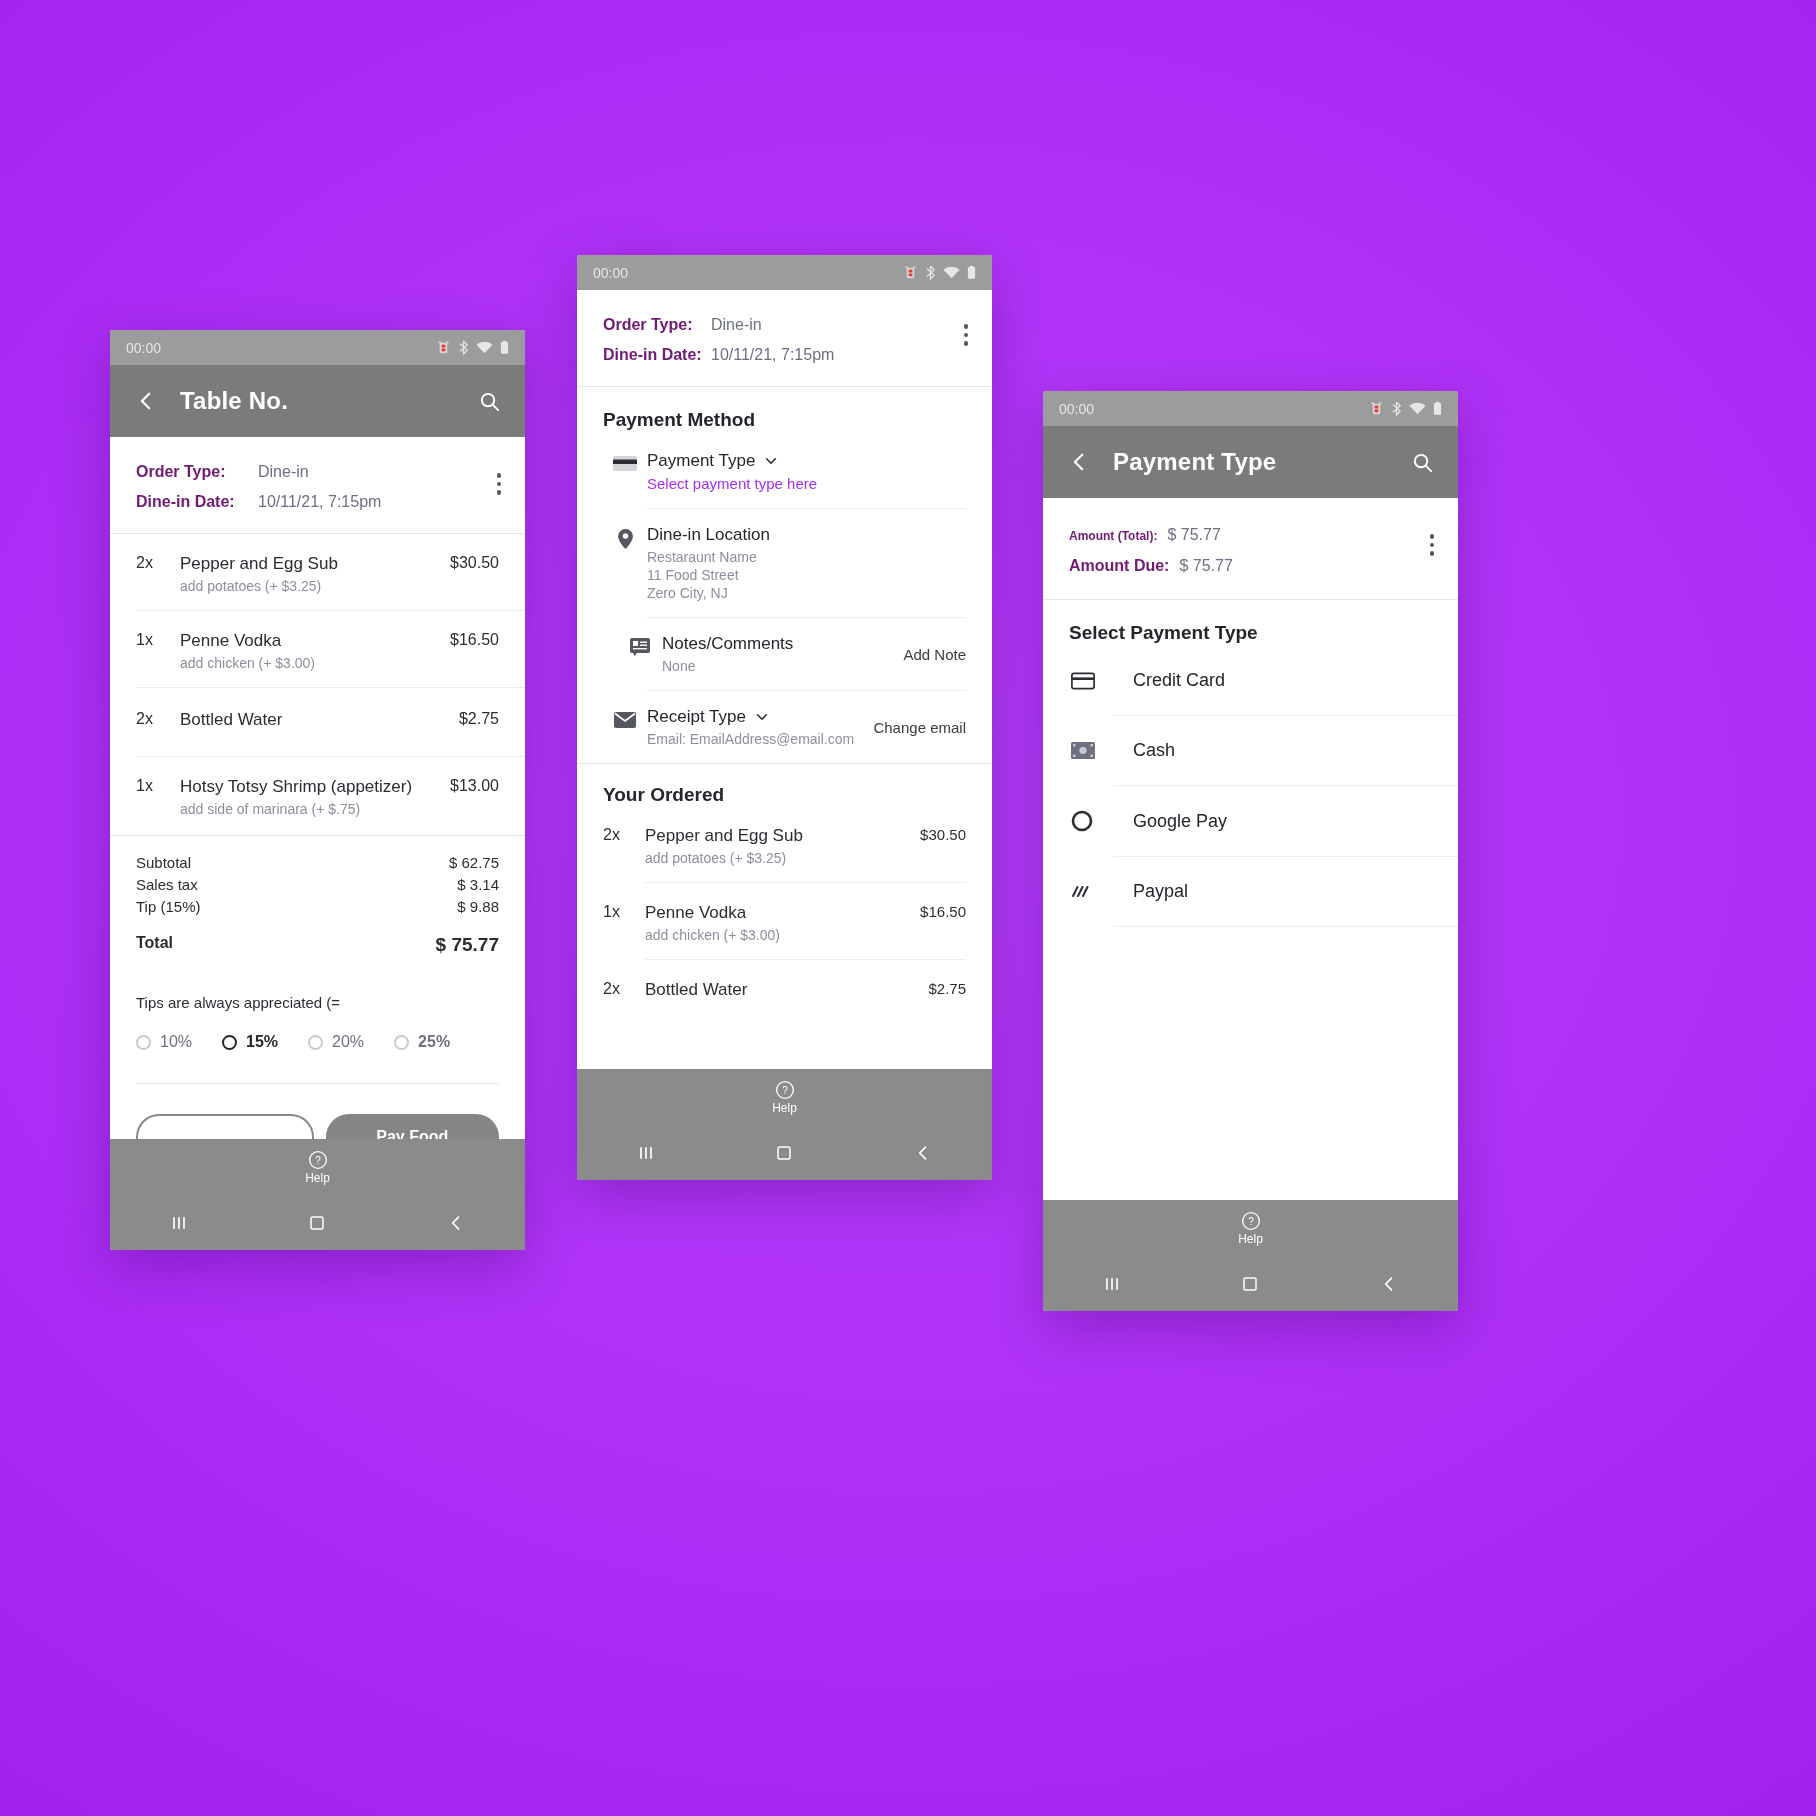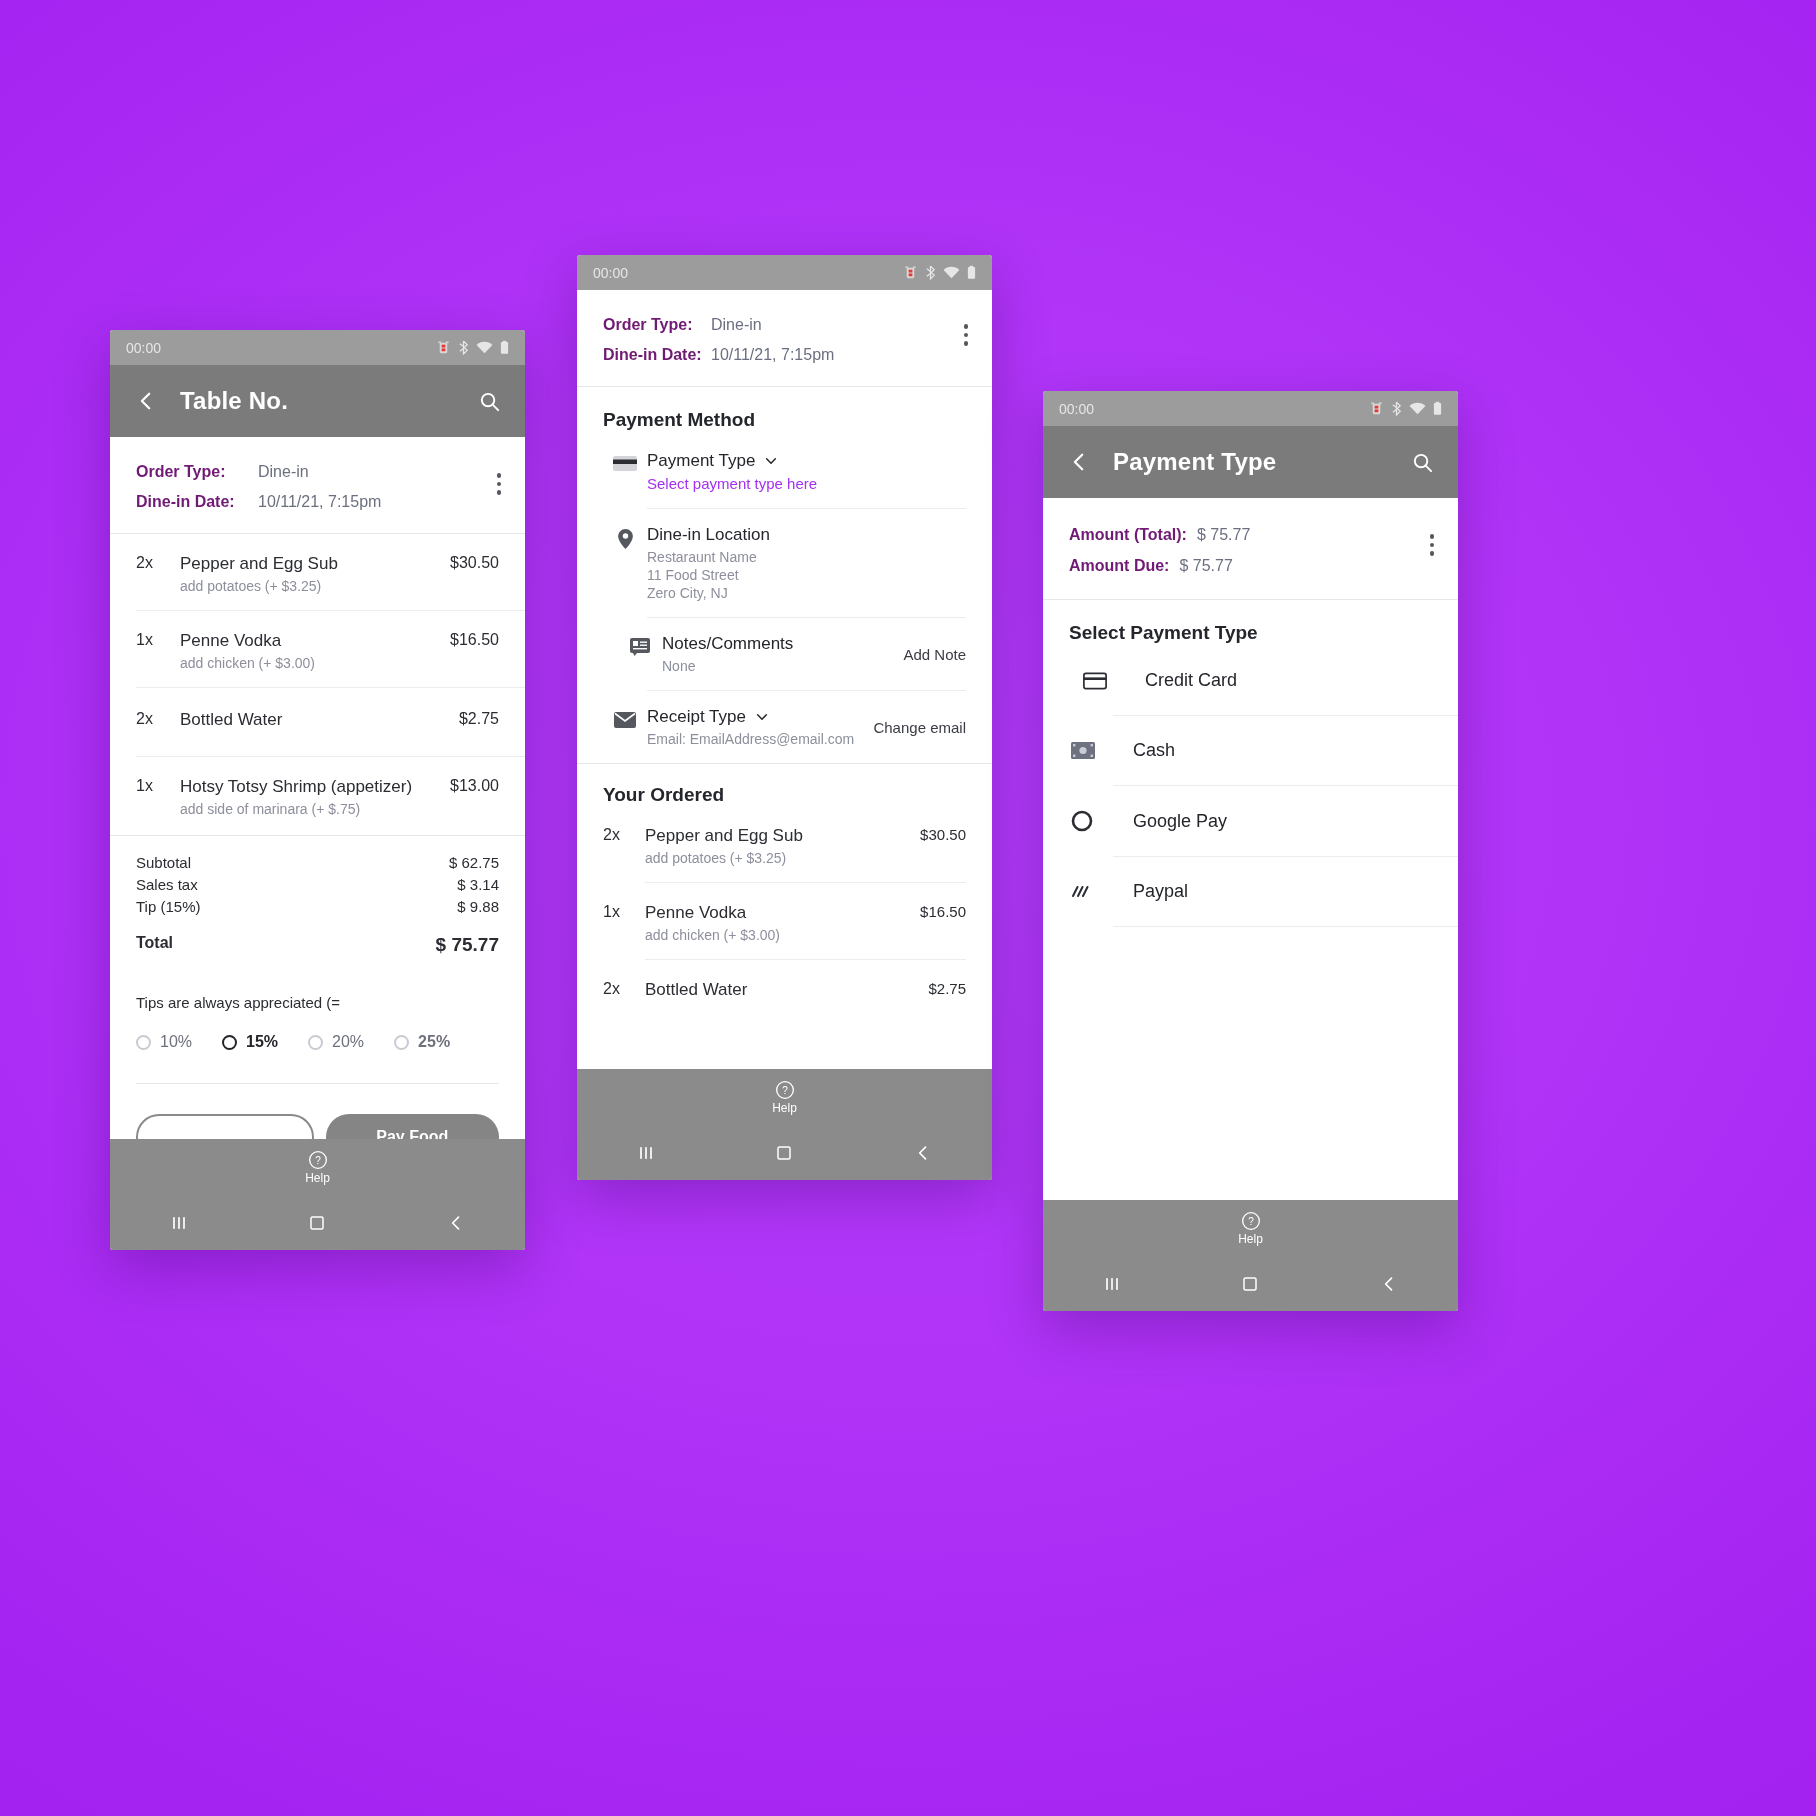--- a/index.html
+++ b/index.html
@@ -547,40 +547,40 @@
         <path d="M15.3 15.3 L21 21" stroke="#fff" stroke-width="2" stroke-linecap="round"></path>
       </svg>
     </span>
   </div>
 
   <div class="sheet">
     <div class="body-scroll">
 
       <div style="position:relative; padding:28px 26px 24px 26px;">
         <div class="meta-row" style="margin-bottom:13px;">
-          <span class="meta-label" style="font-size:16px;">Amount (Total):</span>
+          <span class="meta-label" style="font-size:12px;">Amount (Total):</span>
           <span class="meta-value" style="font-size:16px; margin-left:10px;">$ 75.77</span>
         </div>
         <div class="meta-row">
           <span class="meta-label" style="font-size:16px;">Amount Due:</span>
           <span class="meta-value" style="font-size:16px; margin-left:10px;">$ 75.77</span>
         </div>
         <span class="kebab" style="right:24px; top:36px; gap:4px;">
           <i style="width:4.5px;height:4.5px;"></i>
             <i style="width:4.5px;height:4.5px;"></i>
             <i style="width:4.5px;height:4.5px;"></i>
         </span>
       </div>
       <div class="divider" style="height:1px;"></div>
 
       <div style="padding:22px 26px 0 26px;">
         <span class="sect-title" style="font-size:19px;">Select Payment Type</span>
       </div>
 
-      <div class="pay-item" style="padding:26px 26px 0 28px;margin-left:12px;">
+      <div class="pay-item" style="padding:26px 26px 0 28px;">
         <span style="width:44px; line-height:0;">
           <svg width="24" height="18" viewBox="0 0 24 18">
             <rect x="0.9" y="1.4" width="22.2" height="15.2" rx="2" stroke="#2b2d33" stroke-width="1.7" fill="none"></rect>
             <rect x="0.9" y="5.4" width="22.2" height="2.6" fill="#2b2d33"></rect>
           </svg>
         </span>
         <span class="pi-lbl" style="font-size:18px; margin-left:18px;">Credit Card</span>
       </div>
       <div class="divider-inset" style="height:1px; margin:24px 0 0 70px;"></div>
 

